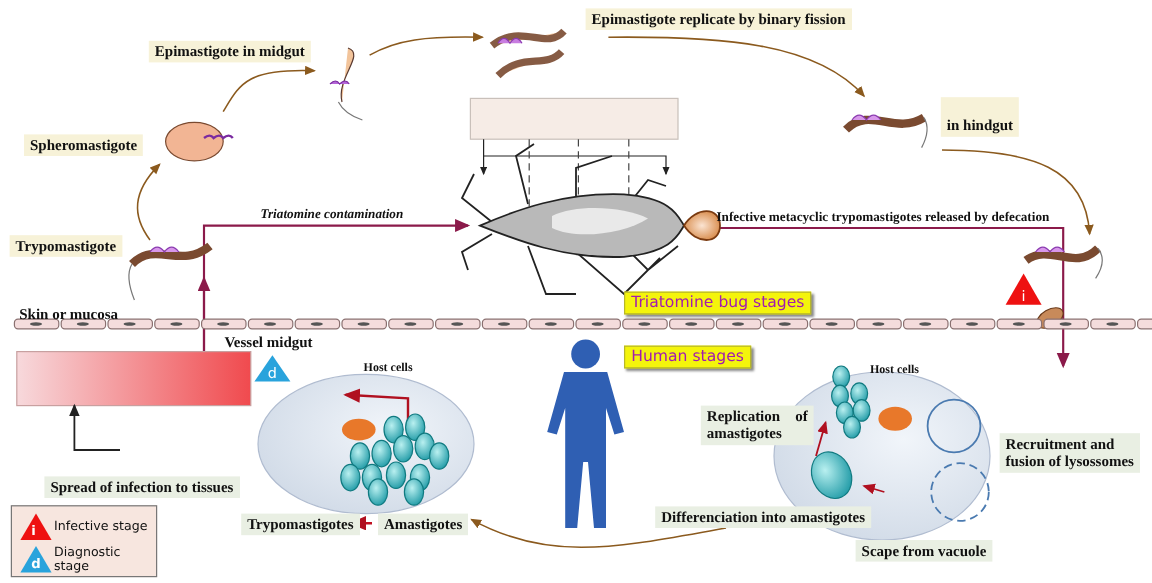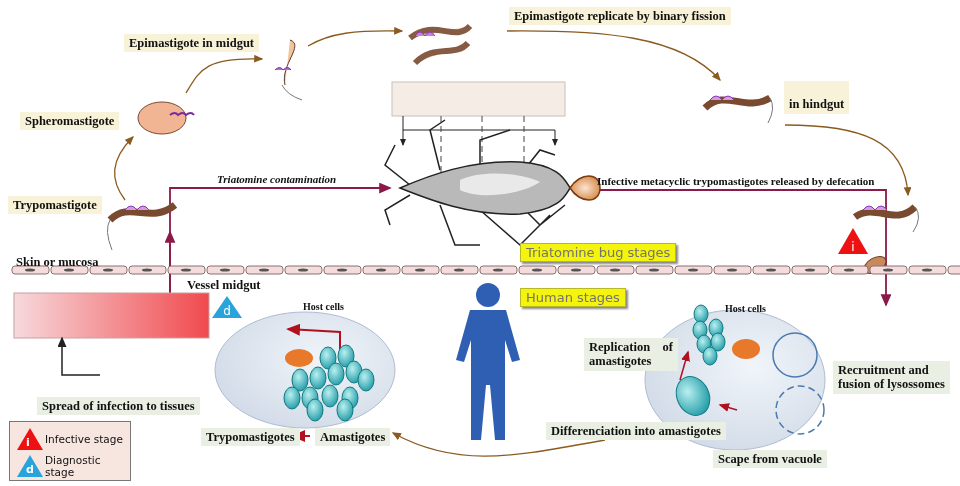--- a/index.html
+++ b/index.html
@@ -2,21 +2,21 @@
 <html><head>
 <meta charset="utf-8">
 <style>
   html,body{margin:0;padding:0;background:#fff;}
   body{width:960px;height:486px;position:relative;overflow:hidden;font-family:"Liberation Serif",serif;}
   svg#art{position:absolute;left:0;top:0;width:960px;height:486px;}
   .lbl{position:absolute;font-family:"Liberation Serif",serif;font-weight:bold;color:#111;background:#f7f2d8;padding:2px 5px;line-height:1.15;font-size:12.5px;white-space:nowrap;}
   .lbl.g{background:#e9efe3;}
   .lbl.plain{background:transparent;padding:0;}
   .small{font-size:10px;}
-  .stage{position:absolute;font-family:"DejaVu Sans",sans-serif;font-size:13px;color:#737373;background:#f4f40c;border:1px solid #b7b72a;box-shadow:2px 2px 2px #888;padding:1px 5px;white-space:nowrap;}
+  .stage{position:absolute;font-family:"DejaVu Sans",sans-serif;font-size:13px;color:#a21caf;background:#f4f40c;border:1px solid #b7b72a;box-shadow:2px 2px 2px #888;padding:1px 5px;white-space:nowrap;}
   .legend{position:absolute;left:9px;top:421px;width:120px;height:58px;background:#f7e6df;border:1px solid #777;}
   .legend-row{position:absolute;left:7px;display:flex;align-items:center;font-family:"DejaVu Sans",sans-serif;font-size:10.5px;color:#111;}
   .legend-row span.t{margin-left:2px;}
   .tri{width:0;height:0;position:relative;}
   .tri-i{border-left:13px solid transparent;border-right:13px solid transparent;border-bottom:22px solid #e11;}
   .tri-d{border-left:13px solid transparent;border-right:13px solid transparent;border-bottom:22px solid #29a3dc;}
   .tri b{position:absolute;left:-4px;top:8px;color:#fff;font-family:"DejaVu Sans",sans-serif;font-size:11px;}
 </style>
 </head>
 <body>
@@ -221,21 +221,21 @@
     <path d="M838,254 L853,228 L868,254 z" fill="#e11"></path>
     <text x="853" y="251" font-family="DejaVu Sans, sans-serif" font-size="12" fill="#fff" text-anchor="middle">i</text>
   </g>
   <g>
     <path d="M212,318 L227,296 L242,318 z" fill="#29a3dc"></path>
     <text x="227" y="315" font-family="DejaVu Sans, sans-serif" font-size="12" fill="#fff" text-anchor="middle">d</text>
   </g>
 </svg>
 
 <div class="lbl" style="left:124px;top:34px;">Epimastigote in midgut</div>
-<div class="lbl" style="left:509px;top:7px;">Epimastigote replicate by binary fission</div>
+<div class="lbl" style="left:488px;top:7px;">Epimastigote replicate by binary fission</div>
 <div class="lbl" style="left:20px;top:112px;">Spheromastigote</div>
 <div class="lbl" style="left:784px;top:81px;white-space:pre;"><br><span>in hindgut</span></div>
 <div class="lbl" style="left:8px;top:196px;">Trypomastigote</div>
 <div class="lbl plain small" style="left:217px;top:173px;font-size:11px;font-style:italic;">Triatomine contamination</div>
 <div class="lbl plain small" style="left:597px;top:175px;font-size:11px;">Infective metacyclic trypomastigotes released by defecation</div>
 <div class="lbl plain" style="left:16px;top:255px;">Skin or mucosa</div>
 <div class="lbl plain" style="left:187px;top:278px;">Vessel midgut</div>
 <div class="lbl plain small" style="left:303px;top:301px;">Host cells</div>
 <div class="lbl plain small" style="left:725px;top:303px;">Host cells</div>
 <div class="lbl g" style="left:37px;top:397px;">Spread of infection to tissues</div>

